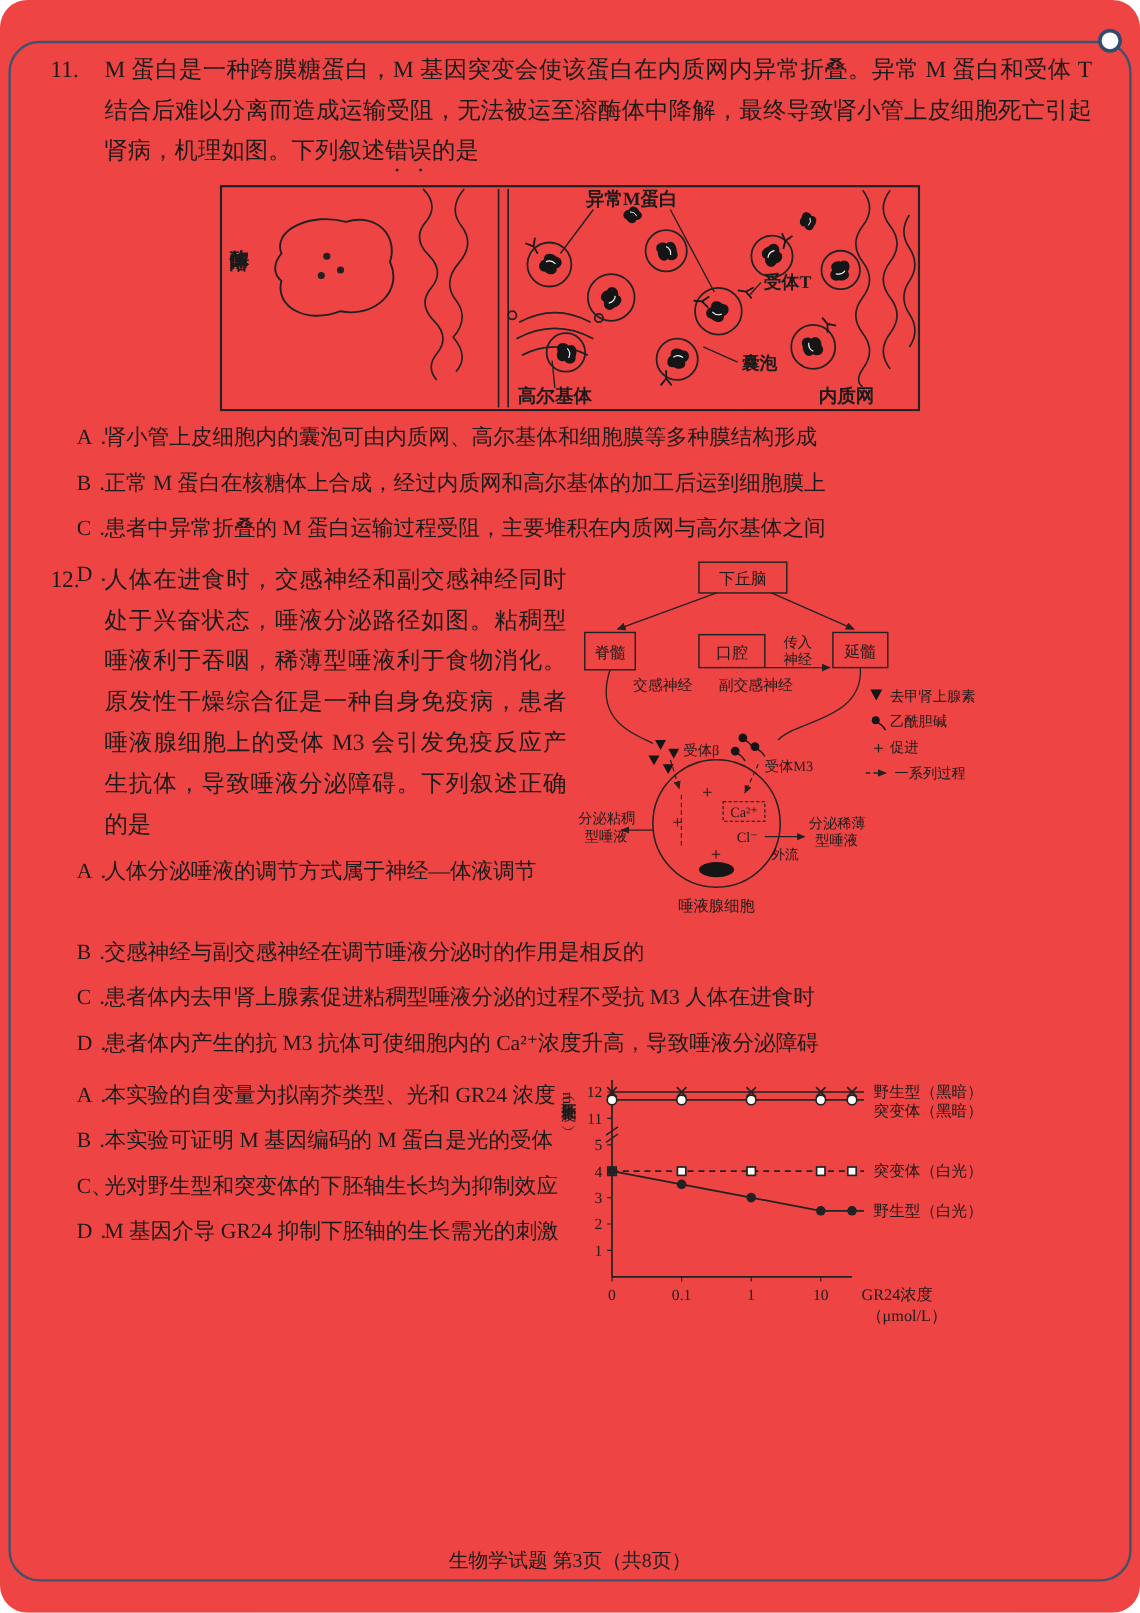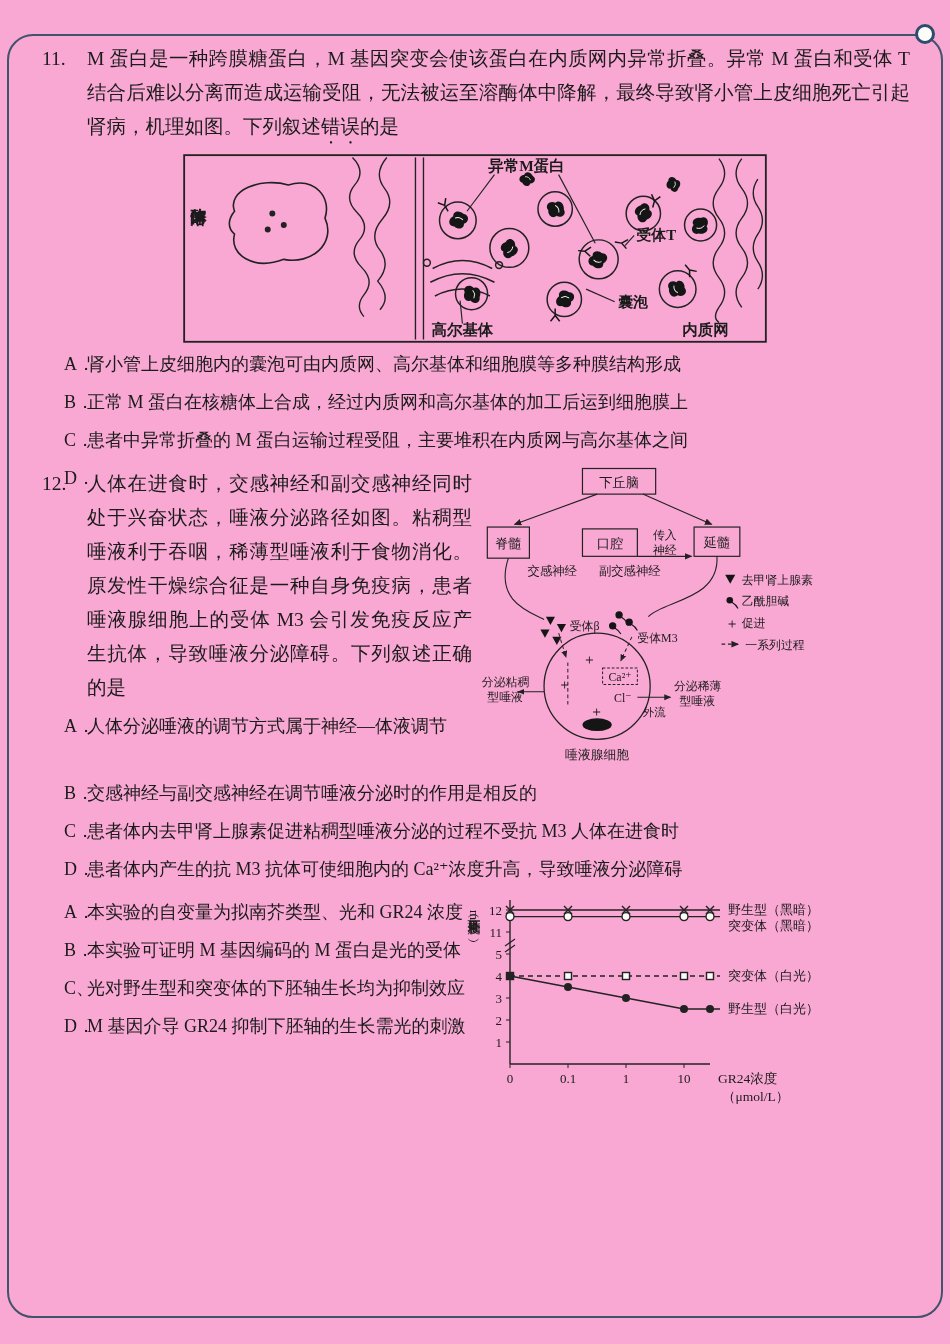--- a/index.html
+++ b/index.html
@@ -1,20 +1,21 @@
 <!DOCTYPE html>
 <html><head>
 <meta charset="utf-8">
 <style>
   * { margin:0; padding:0; box-sizing:border-box; }
   html,body { background:#ffffff; }
   .page {
     position:relative; width:950px; height:1344px; overflow:hidden;
-    background:#f9a8d4; color:#1b1b1b;
+    background:#ef4444; color:#1b1b1b;
     font-family:"Liberation Serif","DejaVu Serif",serif;
+    border-radius:23px;
   }
   .frame {
     position:absolute; top:34px; left:7px; right:7px; bottom:26px;
     border:2.2px solid #41536a; border-radius:26px; pointer-events:none; z-index:1;
   }
   .corner-circle {
     position:absolute; top:24px; right:15px; width:20px; height:20px;
     border:3px solid #2e4d6e; border-radius:50%; background:#fdfdfb; z-index:3;
   }
   .content { position:absolute; top:42px; left:40px; right:40px; z-index:2; }
@@ -323,13 +324,14 @@
       <div class="opts">
         <div class="opt"><span class="key">A．</span><span>本实验的自变量为拟南芥类型、光和 GR24 浓度</span></div>
         <div class="opt"><span class="key">B．</span><span>本实验可证明 M 基因编码的 M 蛋白是光的受体</span></div>
         <div class="opt"><span class="key">C、</span><span>光对野生型和突变体的下胚轴生长均为抑制效应</span></div>
         <div class="opt"><span class="key">D．</span><span>M 基因介导 GR24 抑制下胚轴的生长需光的刺激</span></div>
       </div>
     </div>
 
   </div>
 
+  <div class="footer">生物学试题 第3页（共8页）</div>
 </div>
 
 </body></html>

